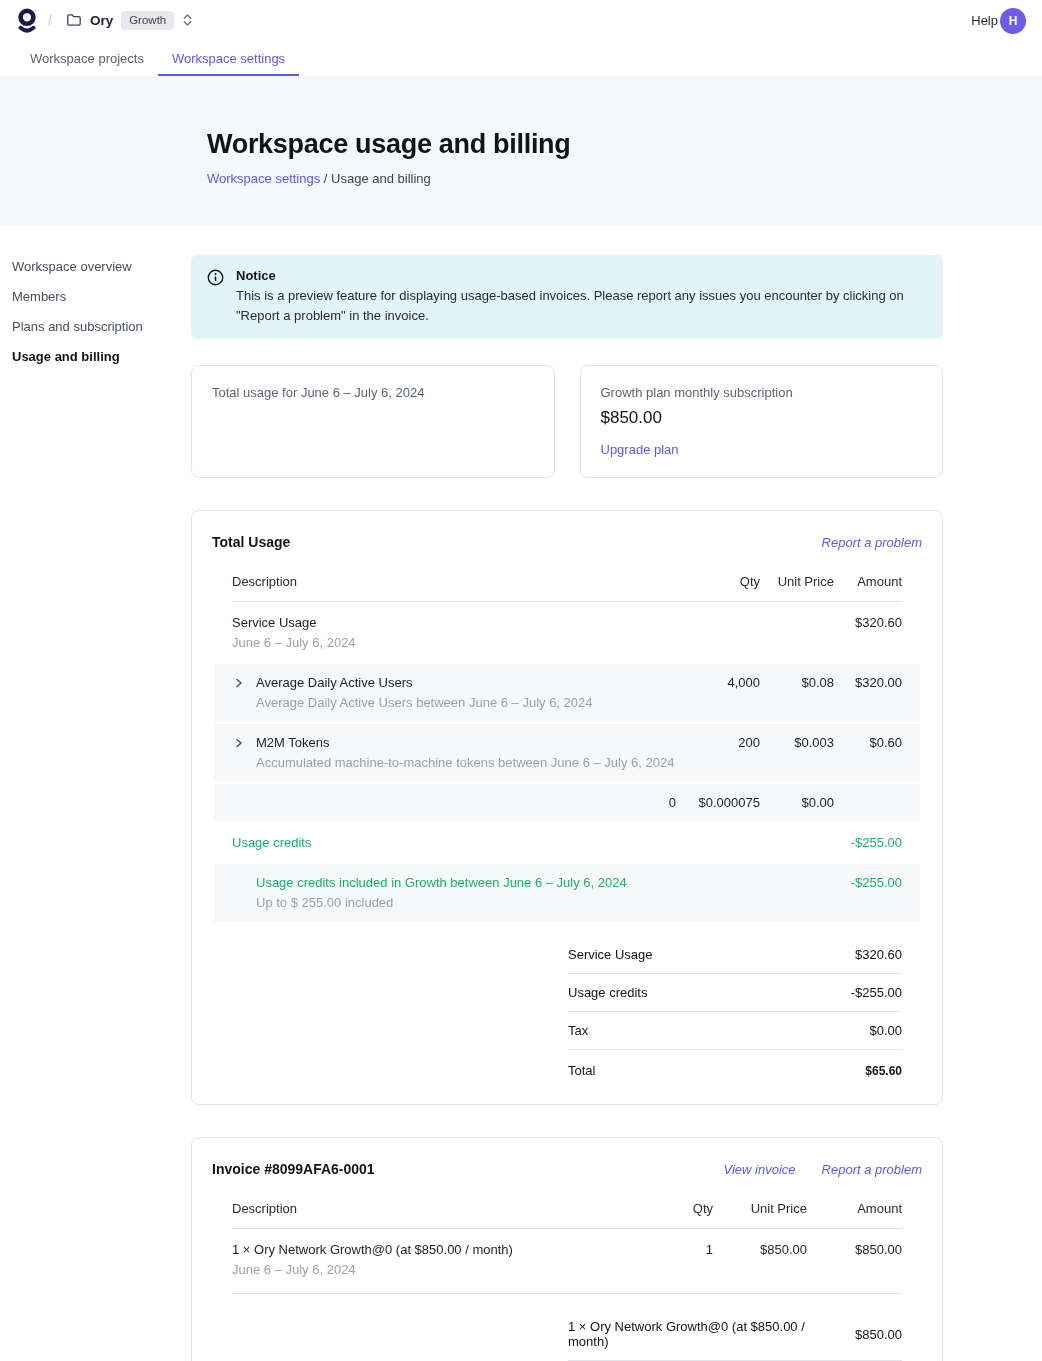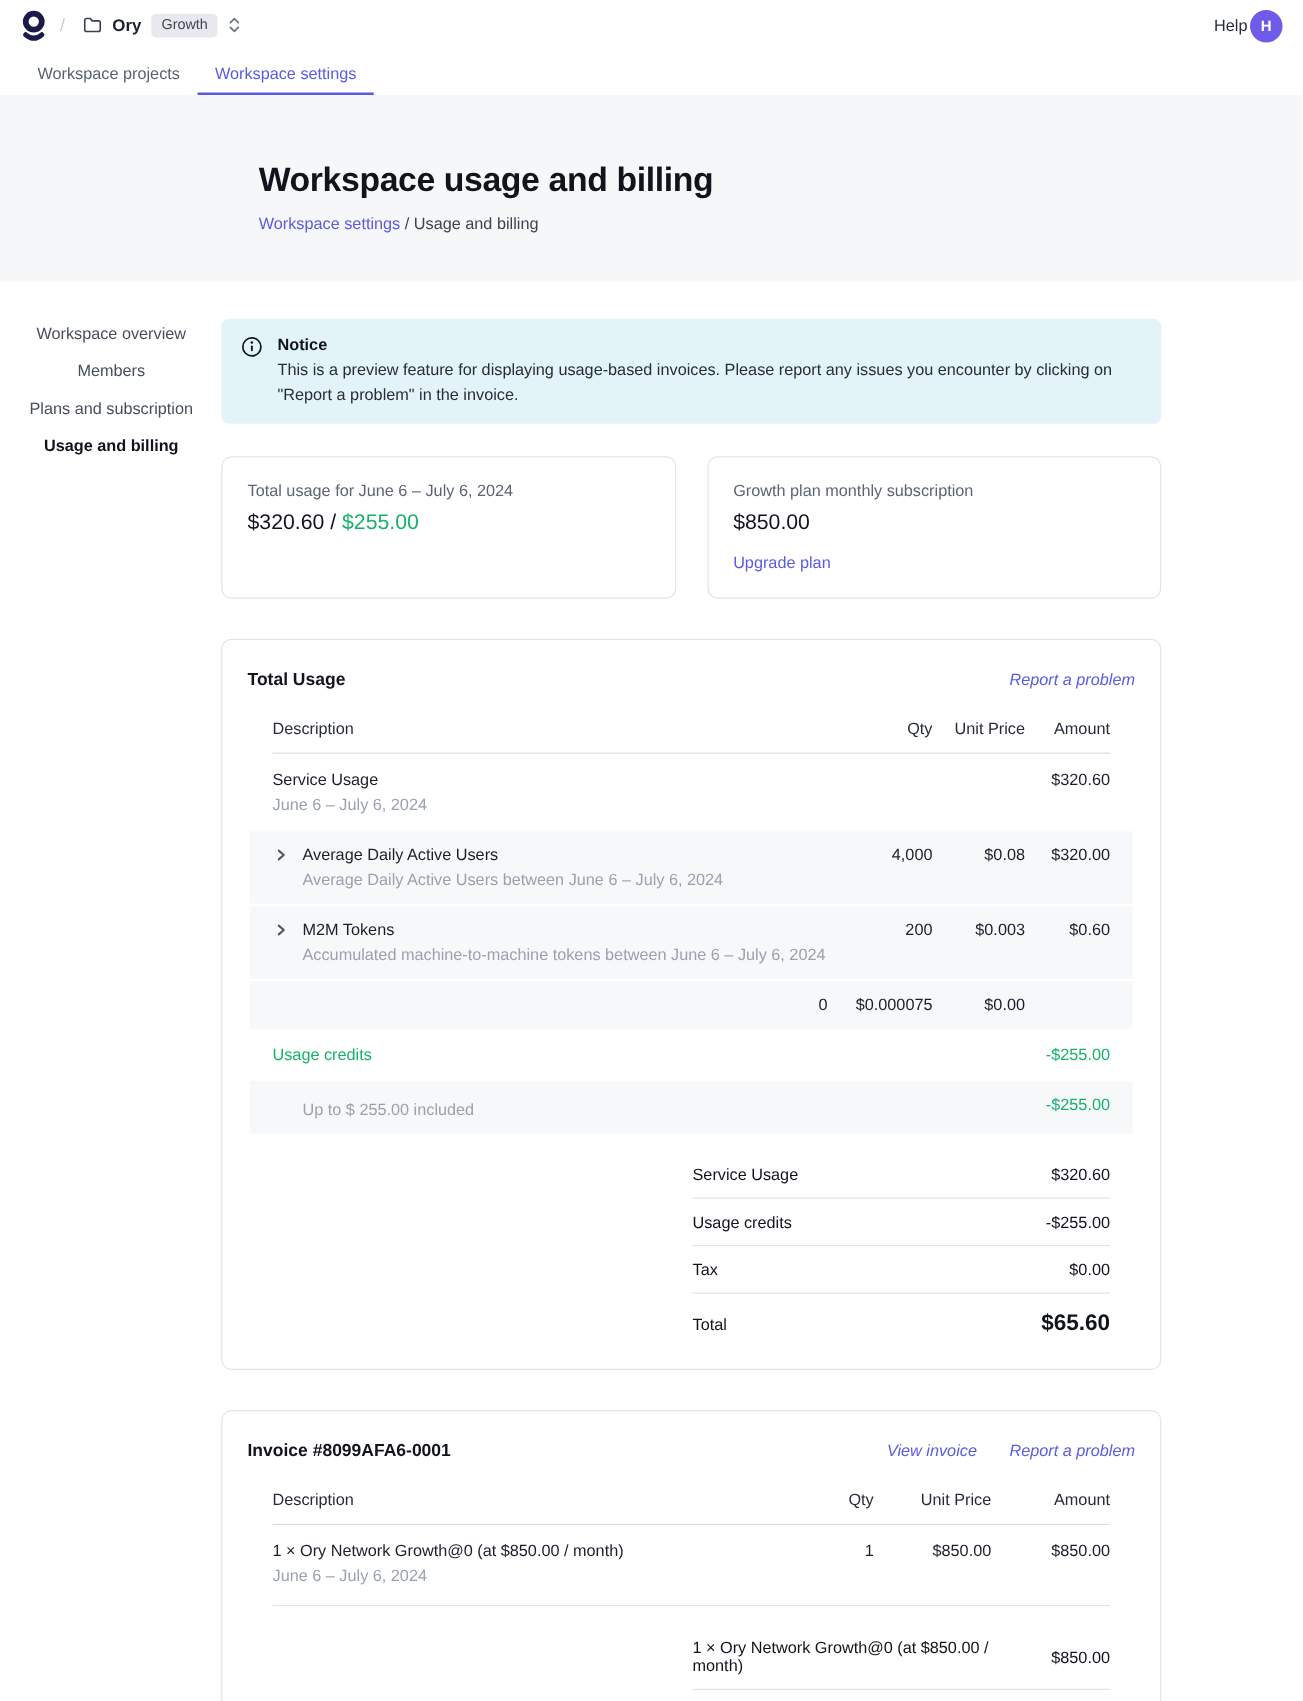--- a/index.html
+++ b/index.html
@@ -31,21 +31,21 @@
   .tabs{display:flex;padding:0 16px;background:#fff;height:35px;}
   .tab{font-size:13px;padding:10px 14px;color:#5a6270;cursor:pointer;border-bottom:2px solid transparent;}
   .tab.active{color:var(--accent);border-bottom-color:var(--accent);font-weight:500;}
   
   .hero{background:var(--hero-bg);padding:53px 12px 0 207px;height:149px;}
   .hero h1{font-size:27px;font-weight:700;color:#12141c;letter-spacing:-0.3px;}
   .breadcrumb{margin-top:11px;font-size:13px;color:#3d4350;}
   .breadcrumb .link{color:var(--accent);cursor:pointer;text-decoration:none;}
   
   .layout{display:flex;align-items:flex-start;padding:30px 0 16px;}
-  .sidebar{width:177px;padding-left:1px;flex-shrink:0;text-align:center;}
+  .sidebar{width:191px;padding-left:12px;flex-shrink:0;}
   .side-item{font-size:13px;color:#474e5c;padding:4px 0;margin-bottom:7px;cursor:pointer;}
   .side-item.active{color:#10131c;font-weight:700;}
   .main{width:752px;}
   
   .notice{background:var(--notice-bg);border-radius:6px;padding:13px 16px;display:flex;gap:12px;}
   .notice-icon{flex-shrink:0;margin-top:1px;}
   .notice-title{font-size:13px;font-weight:700;color:#12141c;}
   .notice-body{font-size:13px;color:#272c38;line-height:1.55;margin-top:3px;max-width:692px;}
   
   .cards{display:grid;grid-template-columns:1fr 1fr;gap:25px;margin-top:26px;}
@@ -75,21 +75,21 @@
   .subrow .desc{display:flex;gap:10px;}
   .desc-indent{padding-left:24px;}
   .chev{width:14px;height:14px;margin-top:1px;flex-shrink:0;cursor:pointer;display:flex;}
   .green{color:var(--green);}
   .item-row{padding:13px 0 15px;border-bottom:1px solid #e3e5ea;}
   
   .summary{width:334px;margin-left:auto;margin-top:14px;}
   .sumrow{display:flex;justify-content:space-between;align-items:center;padding:11px 0;border-bottom:1px solid #e3e5ea;font-size:13px;color:#12141c;}
   .sumrow .sum-label{max-width:250px;}
   .sumrow.total{border-bottom:none;padding:13px 0 0;align-items:baseline;}
-  .total-val{font-size:18px;font-weight:700;color:#12141c;text-align:center;}
+  .total-val{font-size:12px;font-weight:700;color:#12141c;text-align:center;}
 </style>
 </head>
 <body>
 
 <header class="topbar">
   <div class="topbar-left">
     <span class="logo">
       <svg width="22" height="25" viewBox="0 0 24 27">
         <circle cx="12" cy="10" r="7" fill="none" stroke="#1a1b4b" stroke-width="5"></circle>
         <path d="M5 21.5 q7 6 14 0" fill="none" stroke="#1a1b4b" stroke-width="4.4" stroke-linecap="round"></path>
@@ -151,23 +151,20 @@
       </span>
       <div>
         <div class="notice-title">Notice</div>
         <div class="notice-body">This is a preview feature for displaying usage-based invoices. Please report any issues you encounter by clicking on "Report a problem" in the invoice.</div>
       </div>
     </div>
 
     <div class="cards">
       <div class="card">
         <div class="card-label">Total usage for June 6 – July 6, 2024</div>
-        <div class="card-value">
-          <span>$320.60</span><span> / </span><span class="credit">$255.00</span>
-        </div>
       </div>
       <div class="card">
         <div class="card-label">Growth plan monthly subscription</div>
         <div class="card-value">$850.00</div>
         <span class="card-link">Upgrade plan</span>
       </div>
     </div>
 
     <section class="panel">
       <div class="panel-head">
@@ -237,20 +234,21 @@
         <div class="trow usage-grid group">
           <div class="row-title green">Usage credits</div>
           <div class="tcell num"></div>
           <div class="tcell num"></div>
           <div class="tcell num green">-$255.00</div>
         </div>
 
         <div class="trow usage-grid subrow">
           <div class="desc desc-indent">
             <div>
+              <div class="row-title green">Usage credits included in Growth between June 6 – July 6, 2024</div>
               <div class="row-sub">Up to $ 255.00 included</div>
             </div>
           </div>
           <div class="tcell num"></div>
           <div class="tcell num"></div>
           <div class="tcell num green">-$255.00</div>
         </div>
 
         <div class="summary">
           <div class="sumrow">

